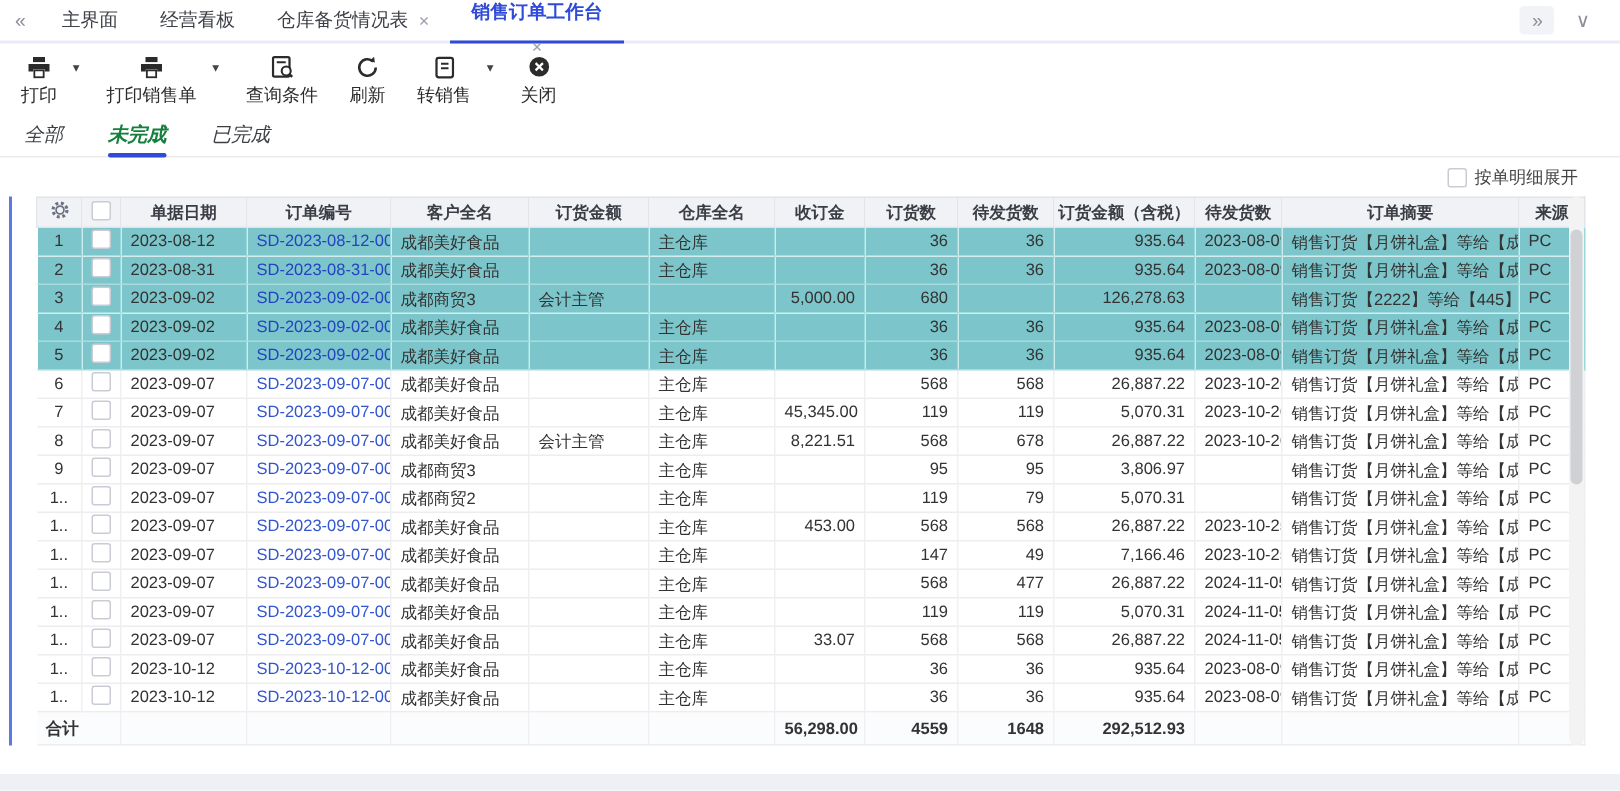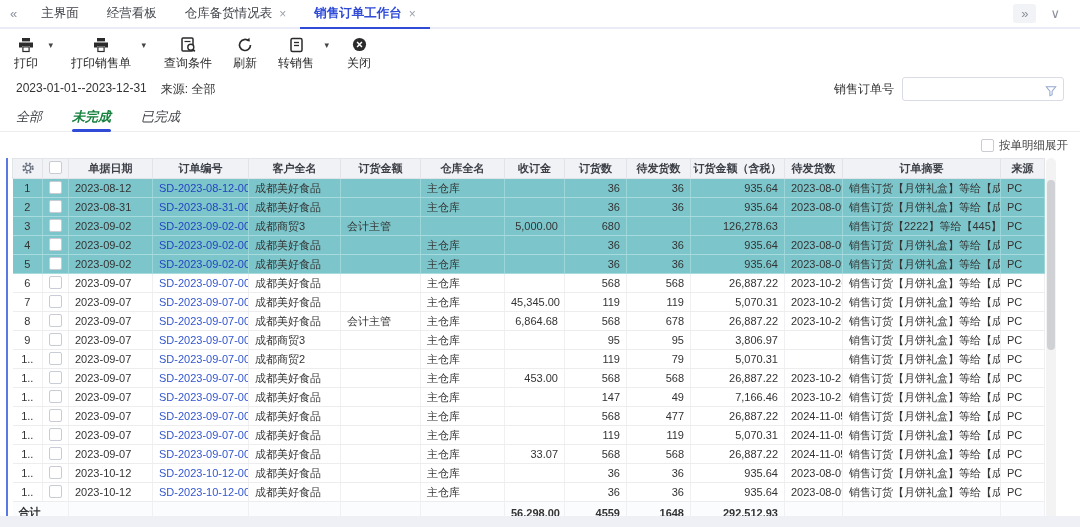--- a/index.html
+++ b/index.html
@@ -7,21 +7,21 @@
     font-family:"Liberation Sans","DejaVu Sans",sans-serif; }
 
   
   .tabbar { height:29px; display:flex; align-items:stretch; background:#fff;
     border-bottom:2px solid #e9ecf6; }
   .chev { display:flex; align-items:center; padding:0 10px; color:#8a8f99;
     font-size:13px; cursor:pointer; }
   .tabs { display:flex; flex:1; }
   .tab { display:flex; align-items:center; gap:7px; padding:0 14px; font-size:12.5px;
     color:#3c3f45; cursor:pointer; border-bottom:2px solid transparent; margin-bottom:-2px; white-space:nowrap; }
-  .tab.active { color:#2f4bd7; font-weight:bold; border-bottom-color:#2f4bd7; }
+  .tab.active { color:#2f4bd7; font-weight:bold; border-bottom-color:#2f4bd7;flex-direction:column; }
   .tab-close { color:#9aa0ab; font-size:12px; font-weight:normal; }
   .tabbar-right { display:flex; align-items:center; gap:4px; padding-right:10px; }
   .boxed { background:#f2f3f6; border-radius:3px; padding:2px 8px; }
 
   
   .toolbar { display:flex; align-items:flex-start; padding:7px 0 3px 14px; }
   .tbtn { position:relative; display:flex; flex-direction:column; align-items:center;
     margin-right:21px; cursor:pointer; }
   .tbtn.hasdd { margin-right:33px; }
   .ticon { height:17px; display:flex; align-items:center; }
@@ -43,28 +43,28 @@
   .status-tabs { display:flex; gap:30px; padding-left:16px; height:30px; align-items:center;
     border-bottom:1px solid #ececee; }
   .stab { position:relative; font-size:13px; color:#3c3f45; cursor:pointer; height:100%;
     display:flex; align-items:center;font-style:italic; }
   .stab.active { color:#15803d; font-weight:bold; }
   .stab.active::after { content:""; position:absolute; left:0; right:0; bottom:-1px;
     height:3px; background:#2f4bd7; border-radius:2px; }
 
   
   .expand-row { height:26px; display:flex; justify-content:flex-end; align-items:center;
-    gap:5px; padding-right:12px; font-size:11.5px; color:#444; }
+    gap:5px; padding-right:28px; font-size:11.5px; color:#444; }
   .cbx { width:13px; height:13px; border:1px solid #c9ccd4; border-radius:2px; background:#fff;
     display:inline-block; }
 
   
   .table-wrap { position:relative; margin-left:6px; width:1054px; }
   .left-accent { position:absolute; left:0; top:0; bottom:0; width:2px; background:#5b79e3; }
-  table { border-collapse:collapse; table-layout:fixed; width:1032px; margin-left:6px;
+  table { border-collapse:collapse; table-layout:fixed; width:1032px; margin-left:18px;
     font-size:11px; color:#333; }
   th { background:#f1f2f6; height:20px; font-weight:bold; color:#3b3e45; font-size:11px;
     border:1px solid #e3e4e9; text-align:center; overflow:hidden; white-space:nowrap; cursor:pointer; }
   td { height:19px; border-right:1px solid #f0f0f2; border-bottom:1px solid #ededf0;
     padding:0 6px; overflow:hidden; white-space:nowrap; }
   tr.drow td.c-n { text-align:center; padding:0 2px; color:#333; }
   td.c-cb, th.c-cb { text-align:center; padding:0; }
   .al-r { text-align:right; }
   .col-order_no { color:#3356cf; cursor:pointer; }
   tr.sel td { background:#7cc6cb; border-right-color:#9bd6d9; border-bottom-color:#a7dbde; }
@@ -163,37 +163,20 @@
         <span class="ticon">
           <svg width="15" height="15" viewBox="0 0 16 16">
             <circle cx="8" cy="8" r="7" fill="#2b2b2b"></circle>
             <path d="M5.4 5.4l5.2 5.2M10.6 5.4L5.4 10.6" stroke="#fff" stroke-width="1.6"></path>
           </svg>
         </span>
         <span class="tlabel">关闭</span>
       </div>
     </div>
 
-  <div class="filter-row">
-    <div class="filter-left">
-      <span>2023-01-01--2023-12-31</span>
-      <span>来源: 全部</span>
-    </div>
-    <div class="filter-right">
-      <span class="order-label">销售订单号</span>
-      <span class="order-input">
-        <input value="" style="">
-        <span class="funnel">
-          <svg width="12" height="12" viewBox="0 0 14 14">
-              <path d="M1.5 2h11L8.3 7.2v4.2l-2.6 1.1V7.2z" fill="none" stroke="#93a7cc" stroke-width="1.2"></path>
-            </svg>
-        </span>
-      </span>
-    </div>
-  </div>
 
   <div class="status-tabs" id="statusTabs">
       <div class="stab">全部</div>
       <div class="stab active">未完成</div>
       <div class="stab">已完成</div>
     </div>
 
   <div class="expand-row">
     <span class="cbx"></span>
     <span>按单明细展开</span>
@@ -353,21 +336,21 @@
             <td class="col-source">PC</td>
           </tr>
           <tr class="drow">
             <td class="c-n">8</td>
             <td class="c-cb"><span class="cbx"></span></td>
             <td class="col-date">2023-09-07</td>
             <td class="col-order_no">SD-2023-09-07-00012</td>
             <td class="col-customer">成都美好食品</td>
             <td class="col-agent">会计主管</td>
             <td class="col-warehouse">主仓库</td>
-            <td class="col-received al-r">6,864.68</td>
+            <td class="col-received al-r">8,221.51</td>
             <td class="col-qty al-r">568</td>
             <td class="col-pending al-r">678</td>
             <td class="col-amount al-r">26,887.22</td>
             <td class="col-due_date">2023-10-26</td>
             <td class="col-summary">销售订货【月饼礼盒】等给【成都美好食品】：</td>
             <td class="col-source">PC</td>
           </tr>
           <tr class="drow">
             <td class="c-n">9</td>
             <td class="c-cb"><span class="cbx"></span></td>

